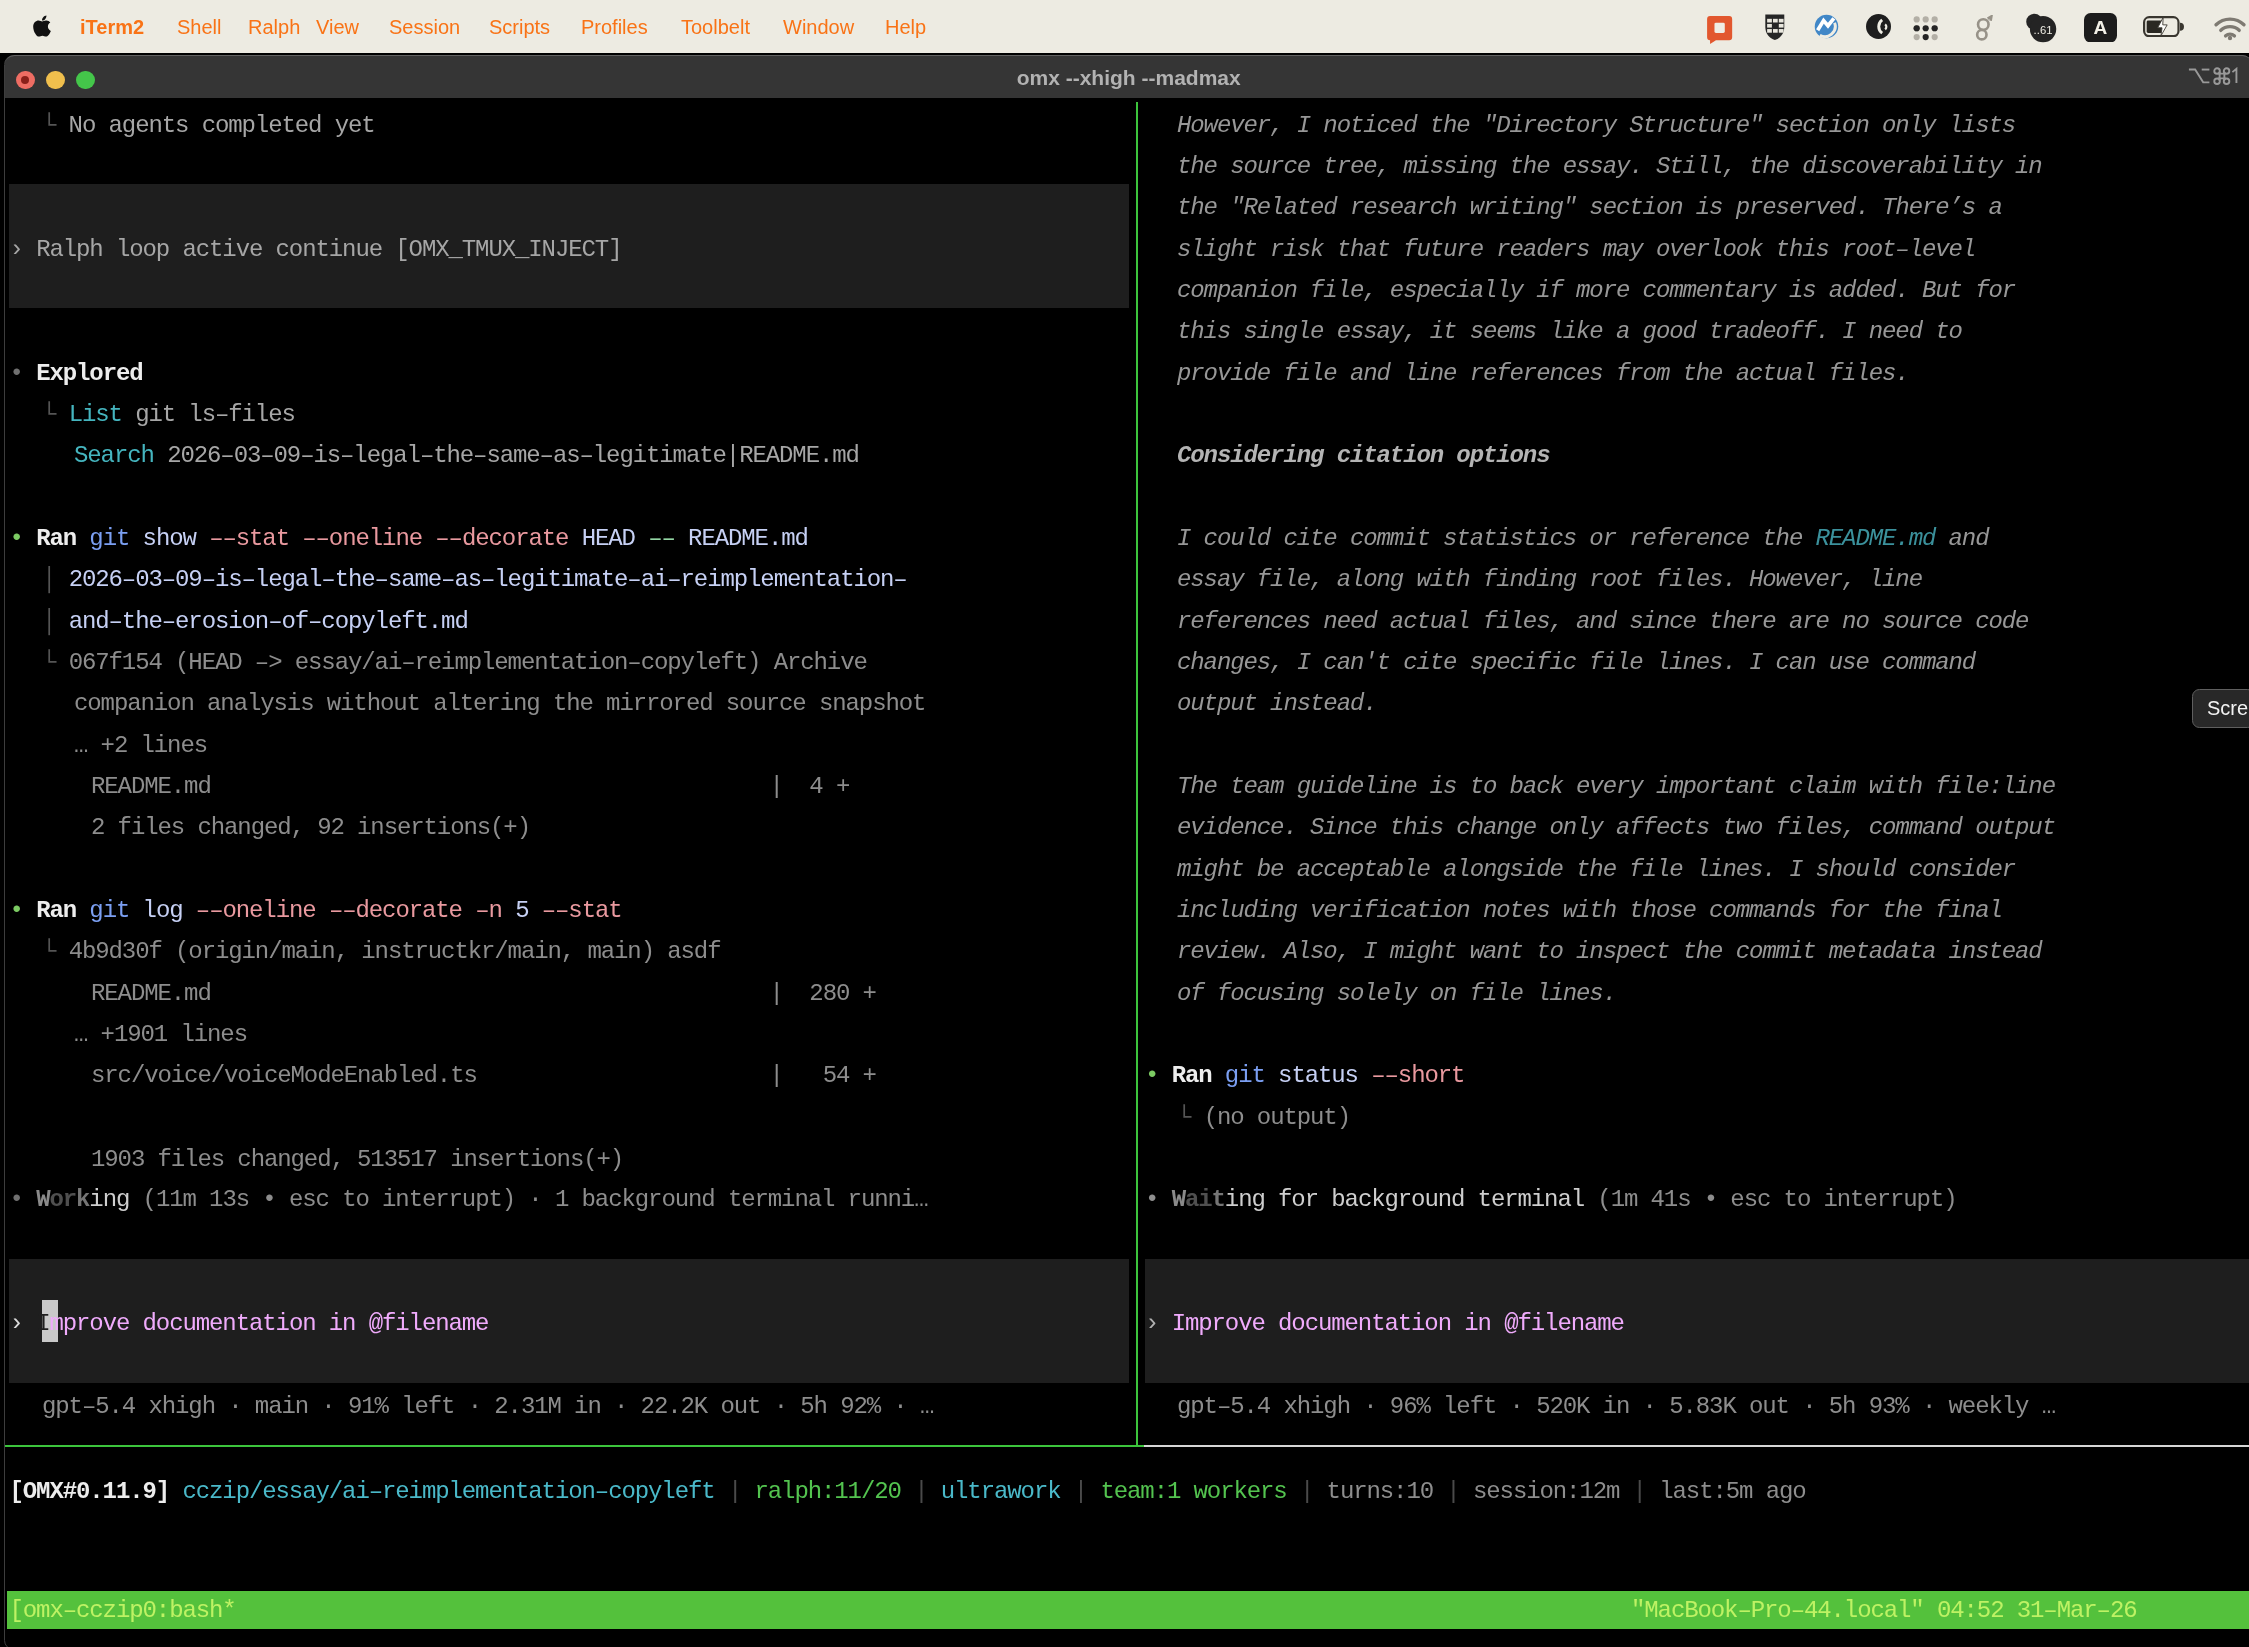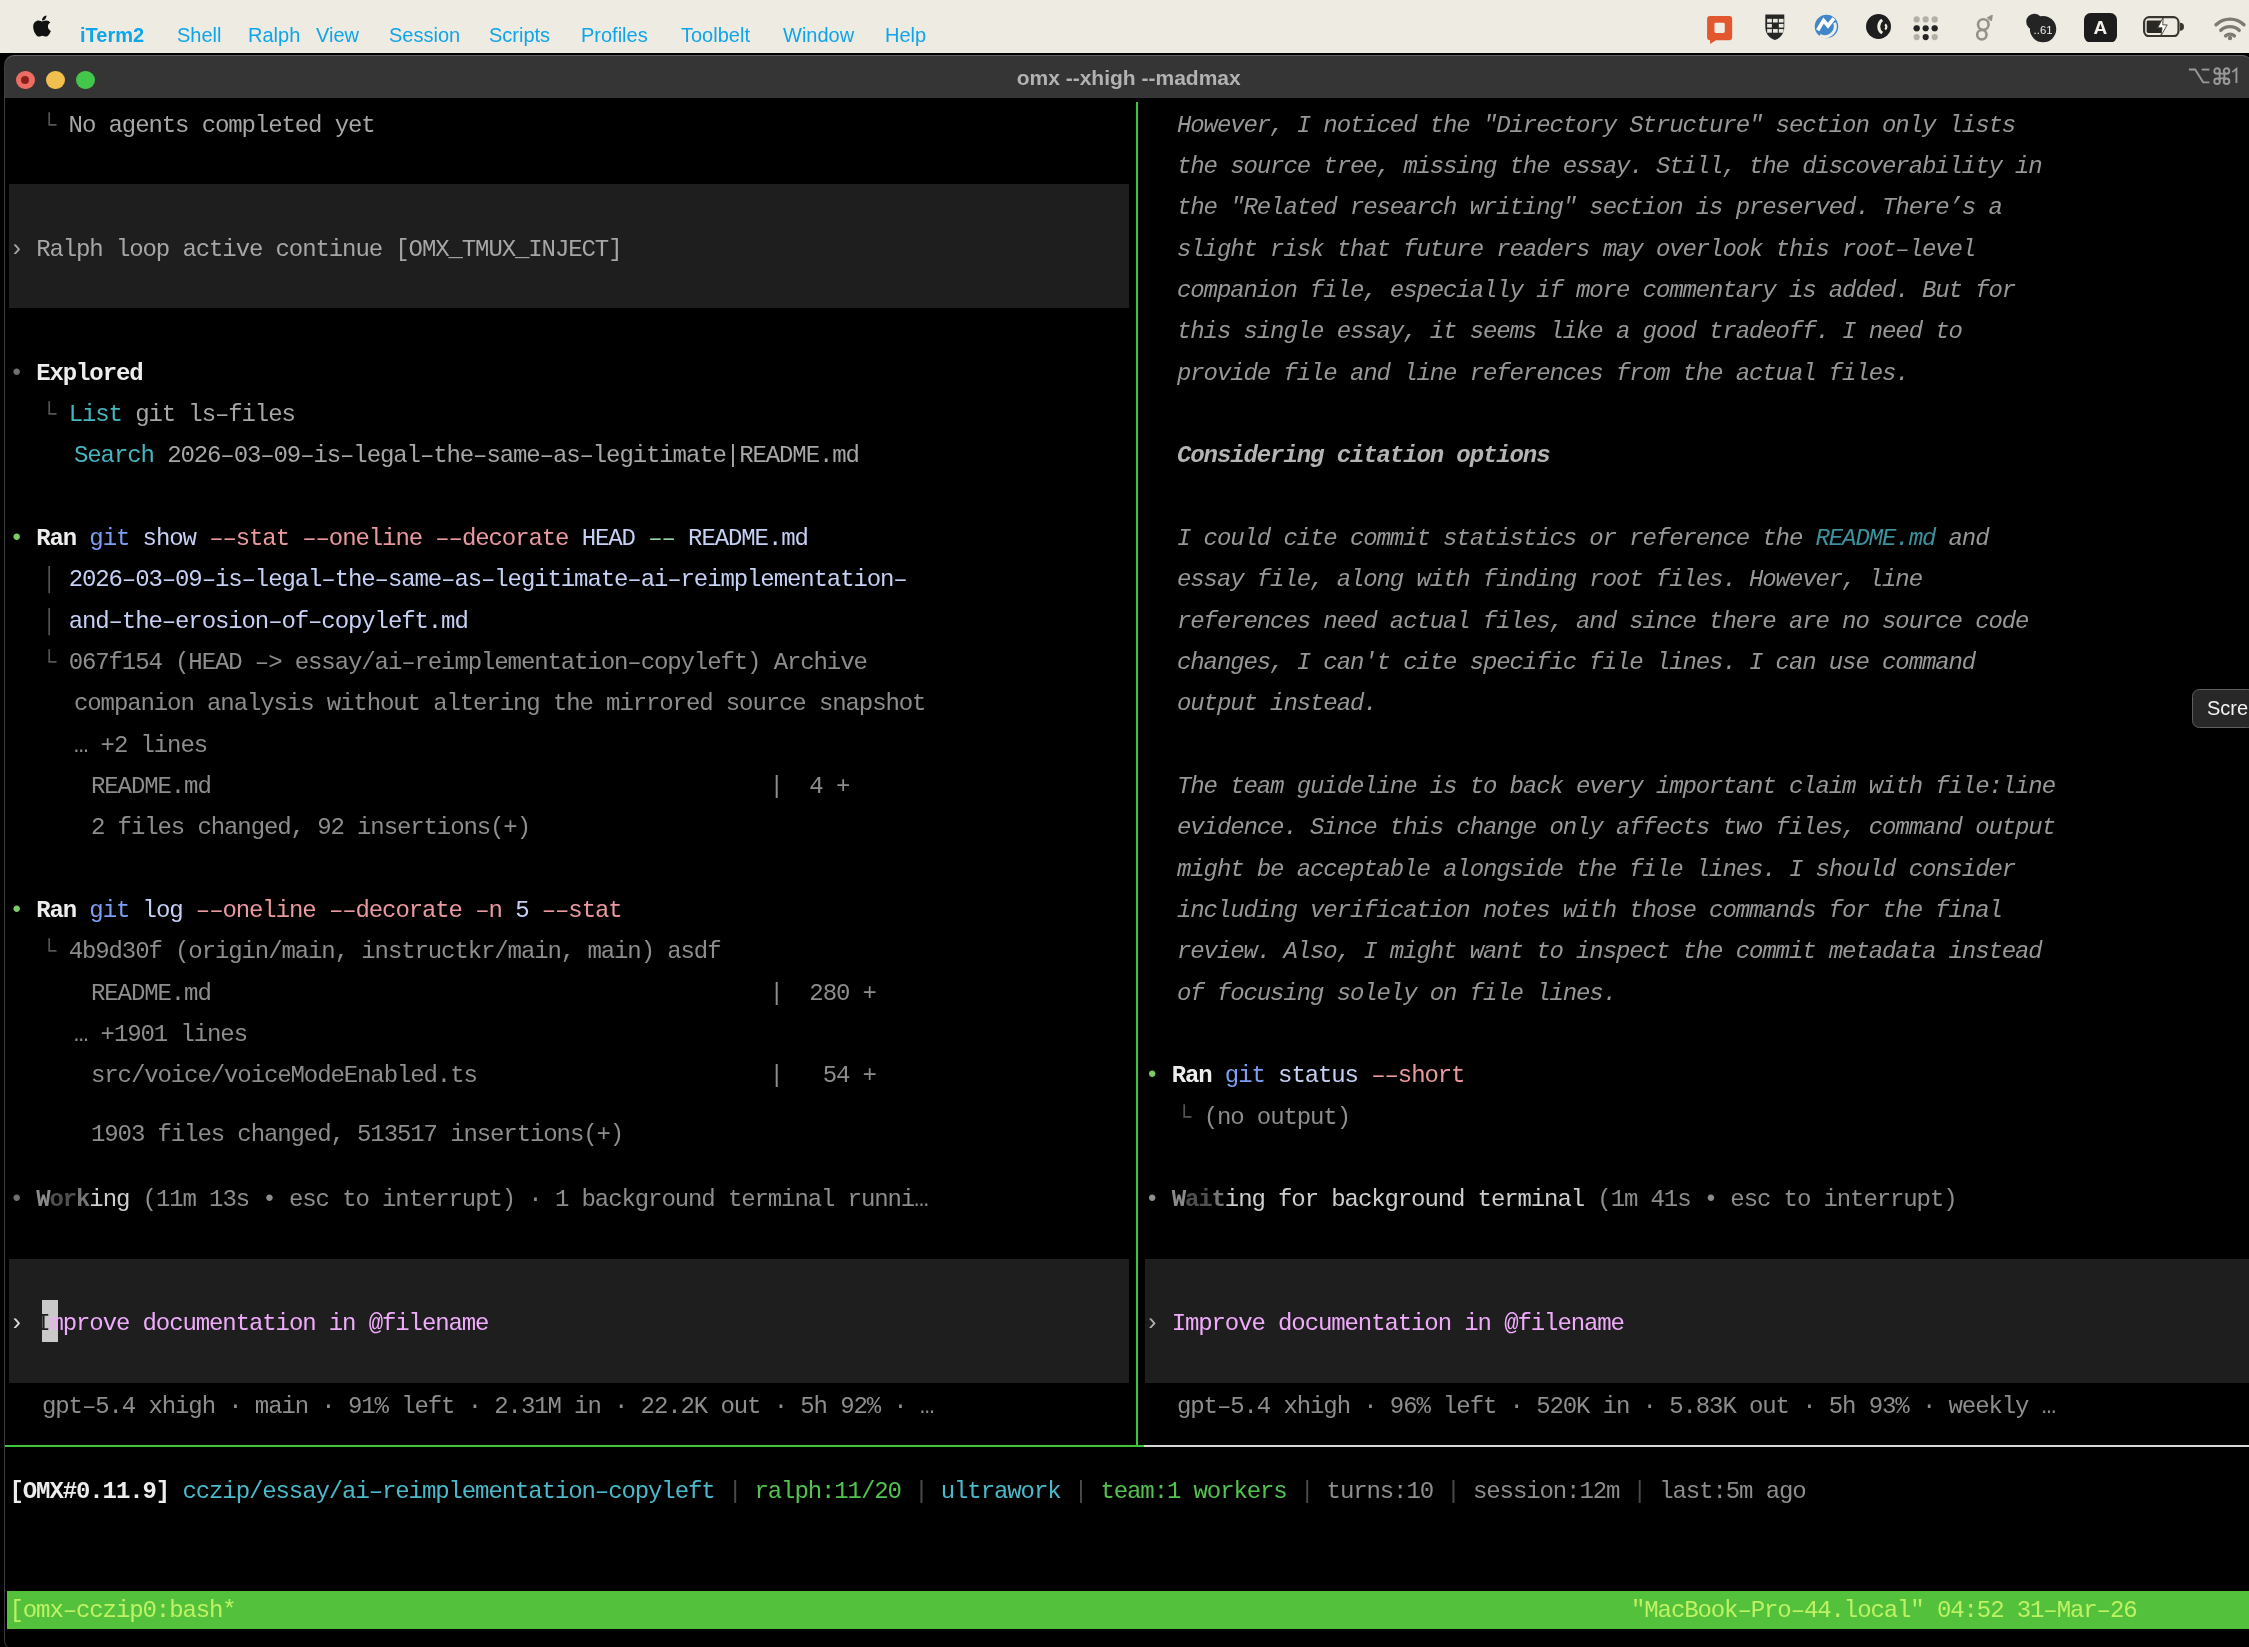--- a/index.html
+++ b/index.html
@@ -1,17 +1,17 @@
 <!DOCTYPE html>
 <html style="font-size:11.8px"><head><meta charset="utf-8">
 <style>
   html,body{margin:0;padding:0;background:#000;width:2250px;height:1648px;overflow:hidden}
   body{position:relative;font-family:"Liberation Mono",monospace}
   .mb{position:absolute;left:0;top:0;width:2250px;height:53px;background:#edebe2;z-index:30}
-  .mi{position:absolute;top:8px;height:37px;line-height:55px;font-family:"Liberation Sans",sans-serif;font-size:20px;color:#0ea5e9;white-space:pre;z-index:31}
+  .mi{position:absolute;top:0;height:37px;line-height:55px;font-family:"Liberation Sans",sans-serif;font-size:20px;color:#f97316;white-space:pre;z-index:31}
   .win{position:absolute;left:4.4px;top:55px;width:2248px;height:1595px;background:#000;border:0.7px solid #3d3d3d;border-radius:9.6px 9.6px 0 9.6px;z-index:1;box-sizing:border-box}
   .tb{position:absolute;left:5.2px;top:55px;width:2247px;height:43px;background:#353535;border-top:0.7px solid #616161;border-radius:9.6px 9.6px 0 0;z-index:20;box-sizing:border-box}
   .tl{position:absolute;top:14.8px;width:18.5px;height:18.5px;border-radius:50%}
   .ttl{position:absolute;left:0;top:0;width:100%;height:43px;text-align:center;line-height:43px;font-family:"Liberation Sans",sans-serif;font-weight:bold;font-size:21px;color:#b2b2b2}
   .t{position:absolute;white-space:pre;font-size:24px;letter-spacing:-1.1px;line-height:41px;color:#a6a6a6;z-index:5}
   .box{position:absolute;background:#1e1e1e;z-index:2}
   .g2{color:#a6a6a6}
   .w{color:#ededed;font-weight:bold}
   .d{color:#8d8d8d}
   .db{color:#707070}
@@ -67,21 +67,21 @@
 <div class="t" style="left:42px;top:642px"><span class="dk">└</span> <span class="d">067f154 (HEAD –&gt; essay/ai–reimplementation–copyleft) Archive</span></div>
 <div class="t" style="left:74px;top:683px"><span class="d">companion analysis without altering the mirrored source snapshot</span></div>
 <div class="t" style="left:74px;top:725px"><span class="d">… +2 lines</span></div>
 <div class="t" style="left:91px;top:766px"><span class="d">README.md                                          |  4 +</span></div>
 <div class="t" style="left:91px;top:807px"><span class="d">2 files changed, 92 insertions(+)</span></div>
 <div class="t" style="left:9.5px;top:890px"><span class="gb">•</span> <span class="w">Ran</span> <span class="bl">git</span> <span class="lv">log</span> <span class="pk">––oneline</span> <span class="pk">––decorate</span> <span class="pk">–n</span> <span class="lv">5</span> <span class="pk">––stat</span></div>
 <div class="t" style="left:42px;top:931px"><span class="dk">└</span> <span class="d">4b9d30f (origin/main, instructkr/main, main) asdf</span></div>
 <div class="t" style="left:91px;top:973px"><span class="d">README.md                                          |  280 +</span></div>
 <div class="t" style="left:74px;top:1014px"><span class="d">… +1901 lines</span></div>
 <div class="t" style="left:91px;top:1055px"><span class="d">src/voice/voiceModeEnabled.ts                      |   54 +</span></div>
-<div class="t" style="left:91px;top:1114px"><span class="d">1903 files changed, 513517 insertions(+)</span></div>
+<div class="t" style="left:91px;top:1139px"><span class="d">1903 files changed, 513517 insertions(+)</span></div>
 <div class="t" style="left:9.5px;top:1179px"><span class="db">•</span> <span class="s1">W</span><span class="s2">or</span><span class="s3">k</span><span class="w2">ing</span> <span class="d">(11m 13s • esc to interrupt) · 1 background terminal runni…</span></div>
 <div class="t" style="left:9.5px;top:1303px"><span class="pw">›</span> <span class="curI">I</span><span class="ph">mprove documentation in @filename</span></div>
 <div class="t" style="left:42px;top:1386px"><span class="d">gpt–5.4 xhigh · main · 91% left · 2.31M in · 22.2K out · 5h 92% · …</span></div>
 <div class="t" style="left:1177px;top:105px"><span class="it">However, I noticed the "Directory Structure" section only lists</span></div>
 <div class="t" style="left:1177px;top:146px"><span class="it">the source tree, missing the essay. Still, the discoverability in</span></div>
 <div class="t" style="left:1177px;top:187px"><span class="it">the "Related research writing" section is preserved. There’s a</span></div>
 <div class="t" style="left:1177px;top:229px"><span class="it">slight risk that future readers may overlook this root–level</span></div>
 <div class="t" style="left:1177px;top:270px"><span class="it">companion file, especially if more commentary is added. But for</span></div>
 <div class="t" style="left:1177px;top:311px"><span class="it">this single essay, it seems like a good tradeoff. I need to</span></div>
 <div class="t" style="left:1177px;top:353px"><span class="it">provide file and line references from the actual files.</span></div>

